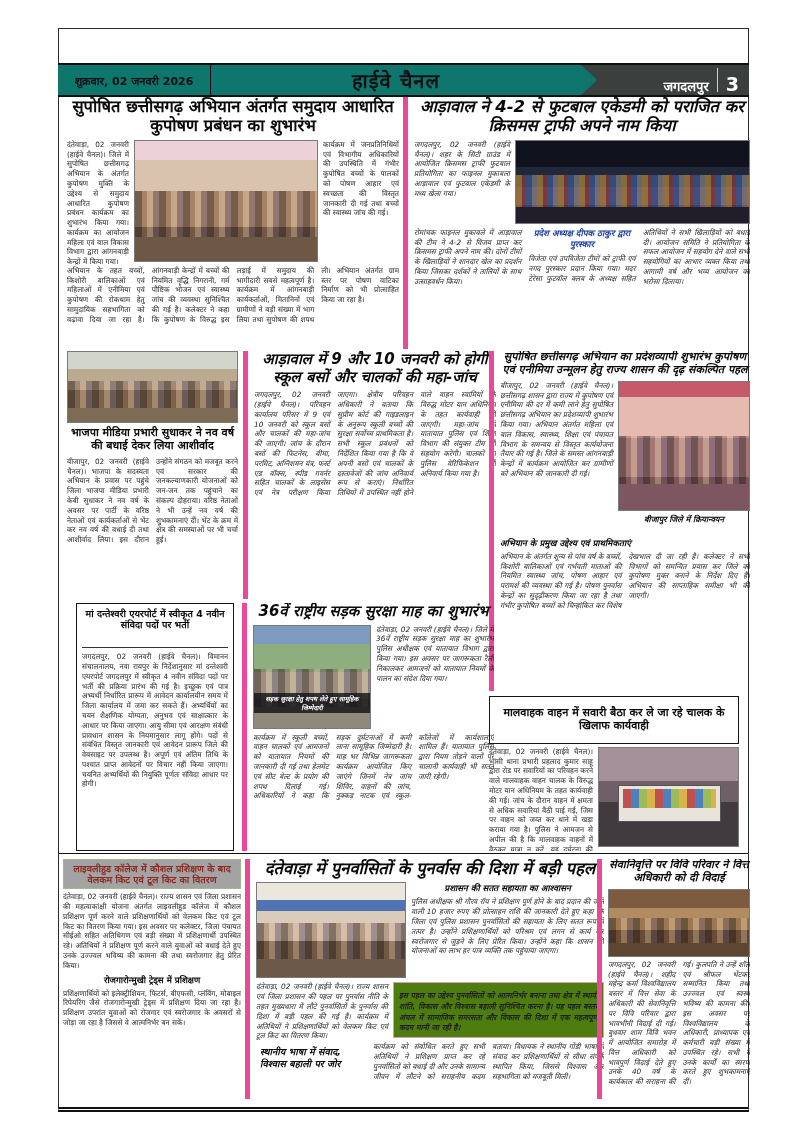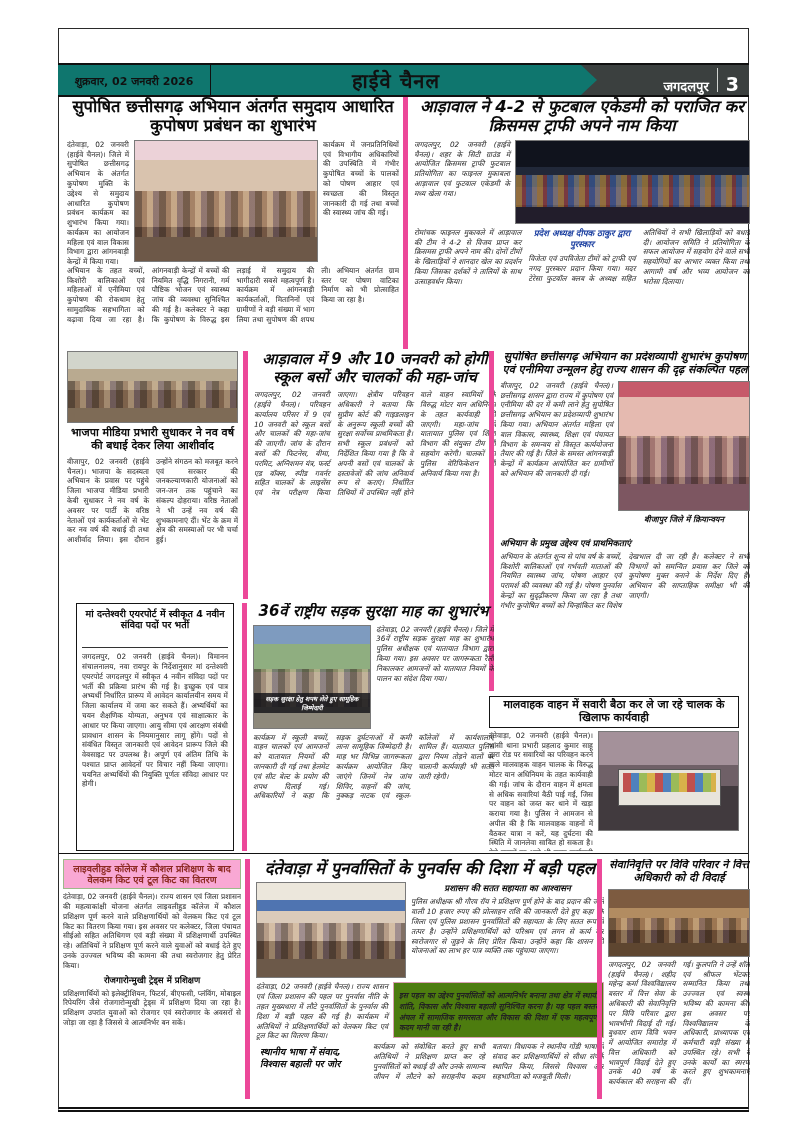--- a/index.html
+++ b/index.html
@@ -39,22 +39,22 @@
   .ph-a3{background:linear-gradient(180deg,#d2d5cb 0 24%,#b9aa90 24% 55%,#7e6b56 55% 100%);}
   .ph-a5{background:linear-gradient(180deg,#c65a6a 0 12%,#e5bab0 12% 44%,#bb8c94 44% 74%,#7d5661 74% 100%);}
   .ph-g{background:linear-gradient(180deg,#7e9bbf 0 18%,#8fae80 18% 45%,#b9b4a5 45% 72%,#8e897b 72% 100%);}
   .ph-h{background:linear-gradient(180deg,#a4919a 0 34%,#6f6067 34% 55%,#413a3e 55% 100%);}
   .ph-j{background:linear-gradient(180deg,#ece7dc 0 18%,#4f74b1 18% 30%,#dbcbba 30% 62%,#6c5949 62% 100%);}
   .ph-k{background:linear-gradient(180deg,#7d5b40 0 28%,#b28c61 28% 60%,#5e4630 60% 100%);}
   .ph-strip{position:absolute;left:0;right:0;bottom:14%;background:rgba(20,20,24,.82);color:#fff;font-size:6.4px;font-weight:700;text-align:center;padding:1px 2px;}
   .truck{position:absolute;left:14%;right:12%;top:38%;height:36%;background:#e8e4dc;border:1px solid #555;}
   .truck-cargo{position:absolute;left:4%;right:4%;top:8%;height:55%;background:repeating-linear-gradient(90deg,#c0504d 0 8px,#4f81bd 8px 16px,#9bbb59 16px 24px,#d8b24a 24px 32px);}
   .boxed{border:1.5px solid #151515;}
-  .hl-box{border:1.5px solid #151515;padding:2px 3px;margin-bottom:3px;}
-  .green-box{background:#f9a8d4;border:1px solid #9db98a;color:#8d2a22;padding:3px 4px;margin-bottom:3px;}
+  .hl-box{border:1.5px solid #151515;padding:10px 3px;margin-bottom:3px;}
+  .green-box{background:#a3a3a3;border:1px solid #9db98a;color:#8d2a22;padding:3px 4px;margin-bottom:3px;}
   .pink-box{background:#4d7c0f;border:1px solid #d9a0b4;font-weight:700;font-size:7.6px;line-height:1.4;text-align:justify;padding:8px 5px;color:#222;}
   .rule-row4{position:absolute;left:0;right:0;top:824px;border-top:1.5px solid #111;}
 </style>
 </head>
 <body>
 
 <div class="frame">
 
   <header class="masthead">
     <div class="date-box">शुक्रवार, 02 जनवरी 2026</div>

